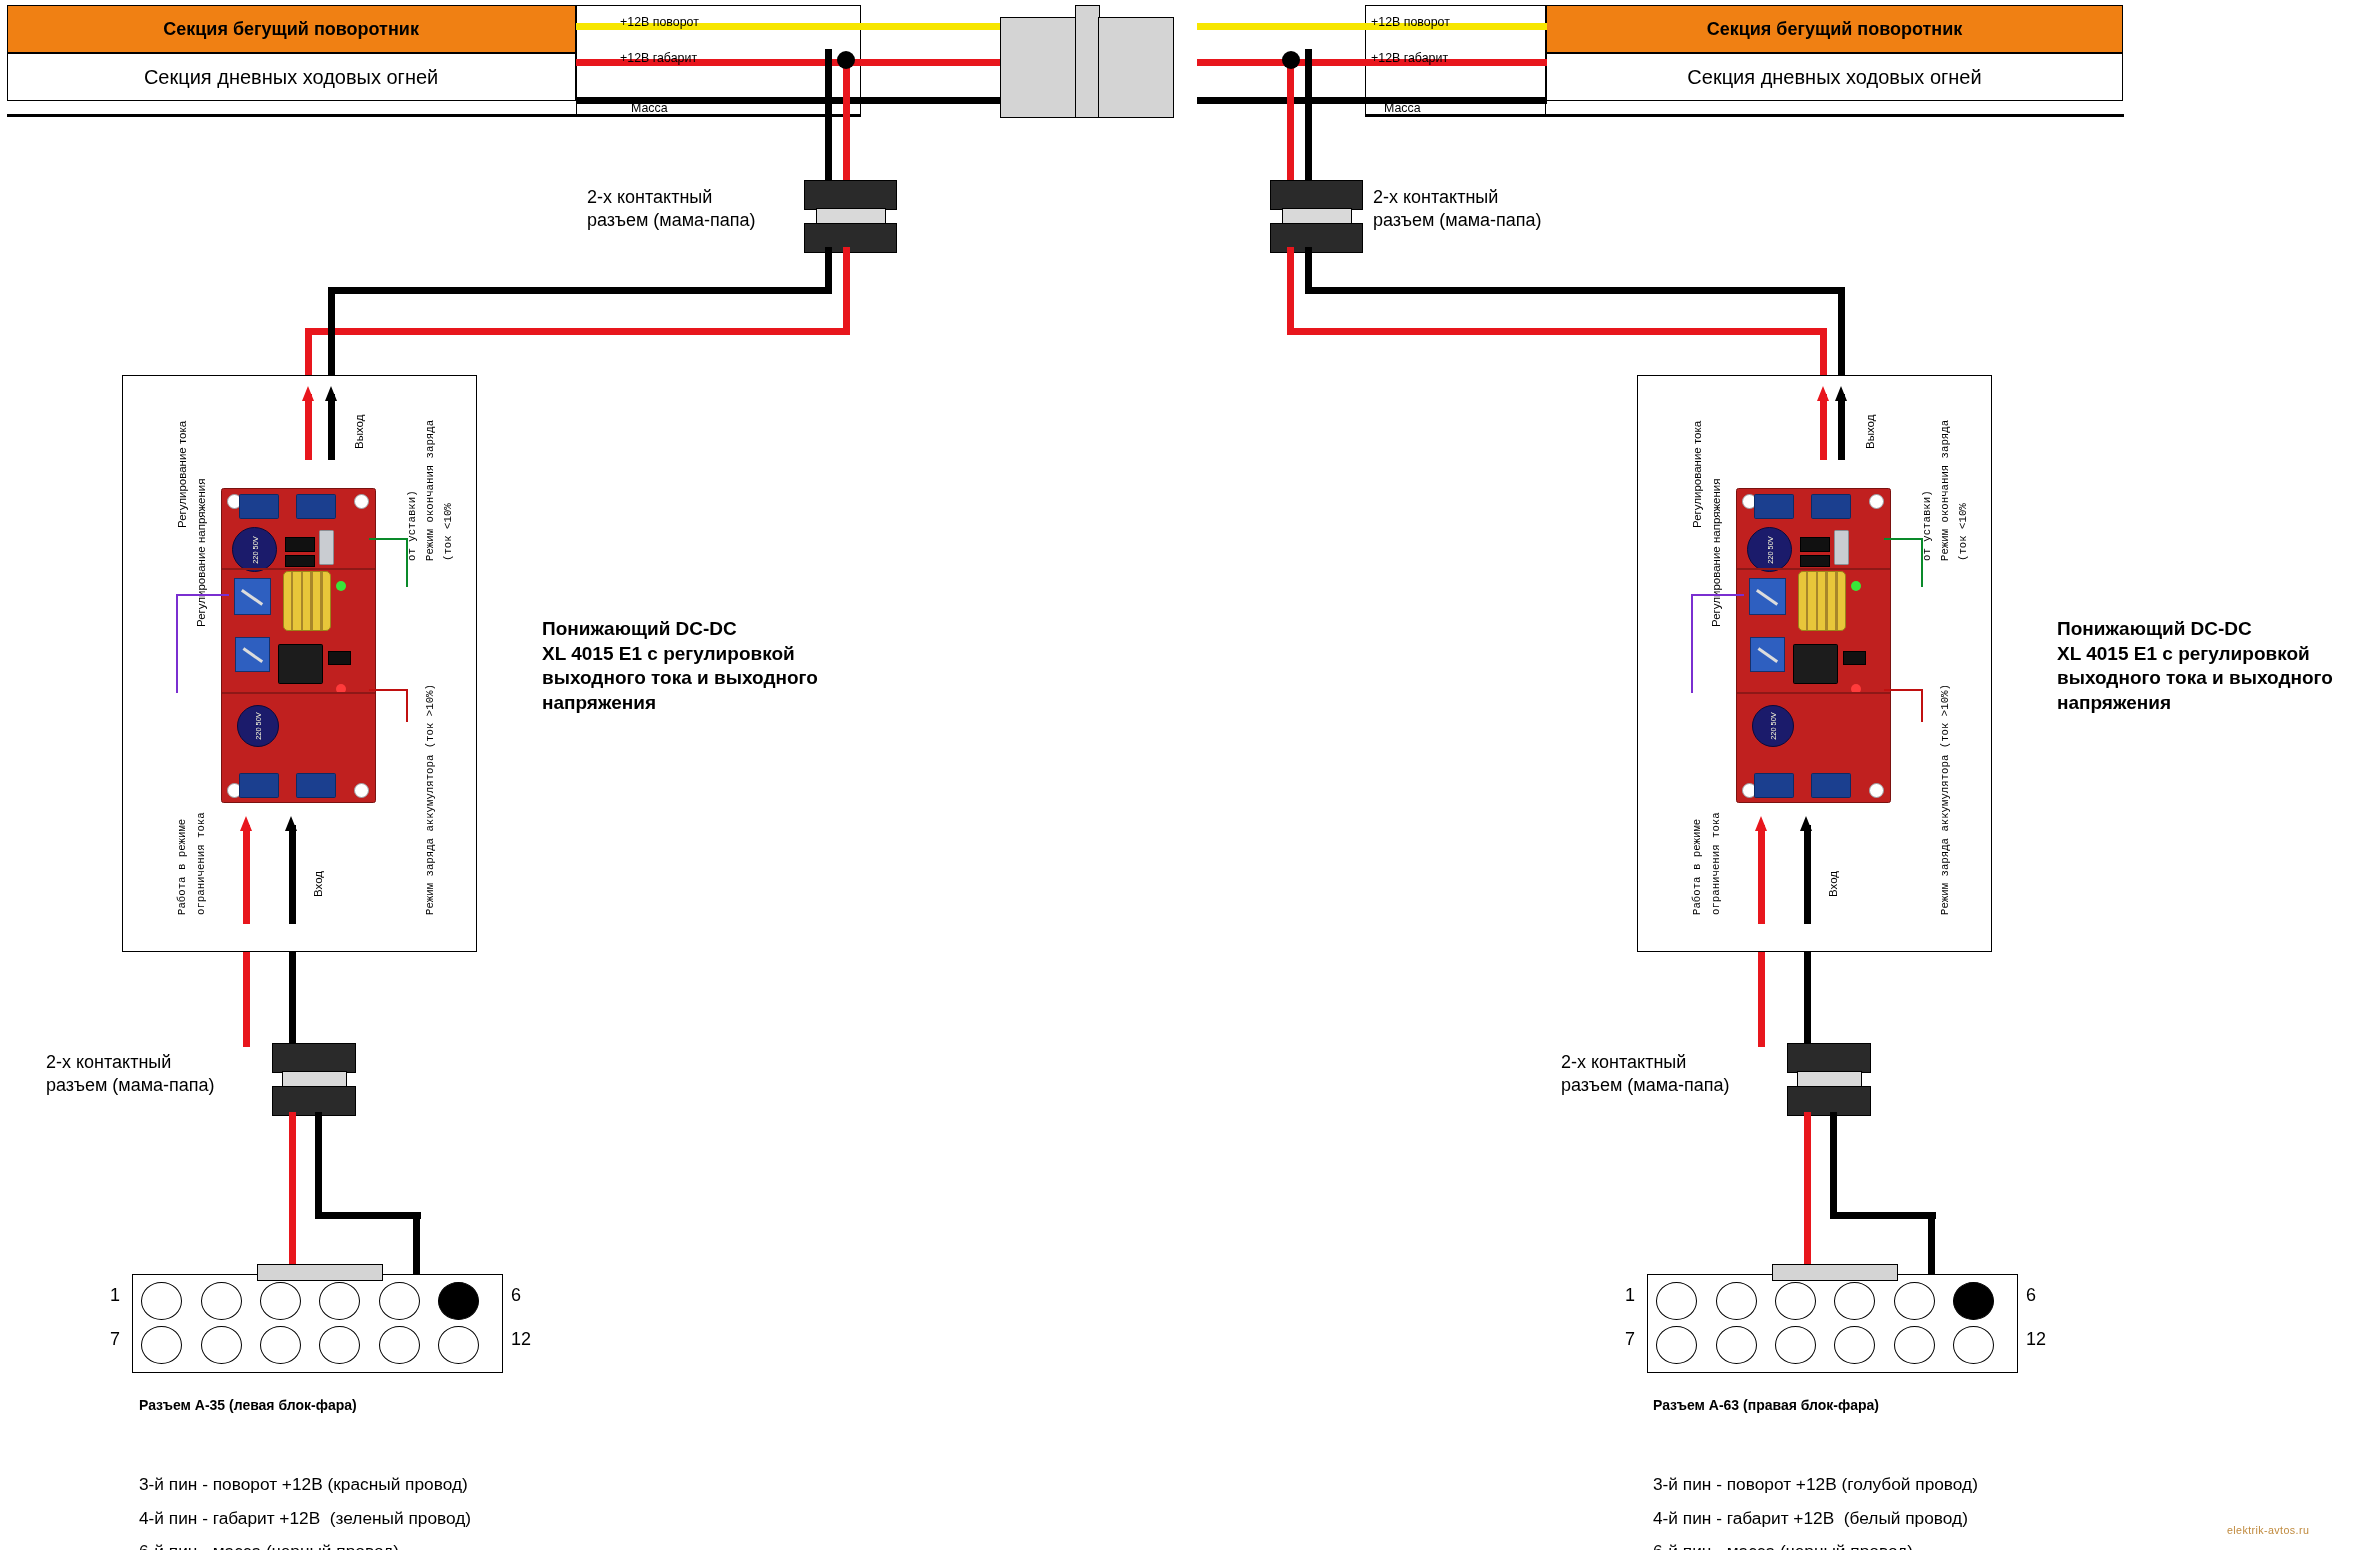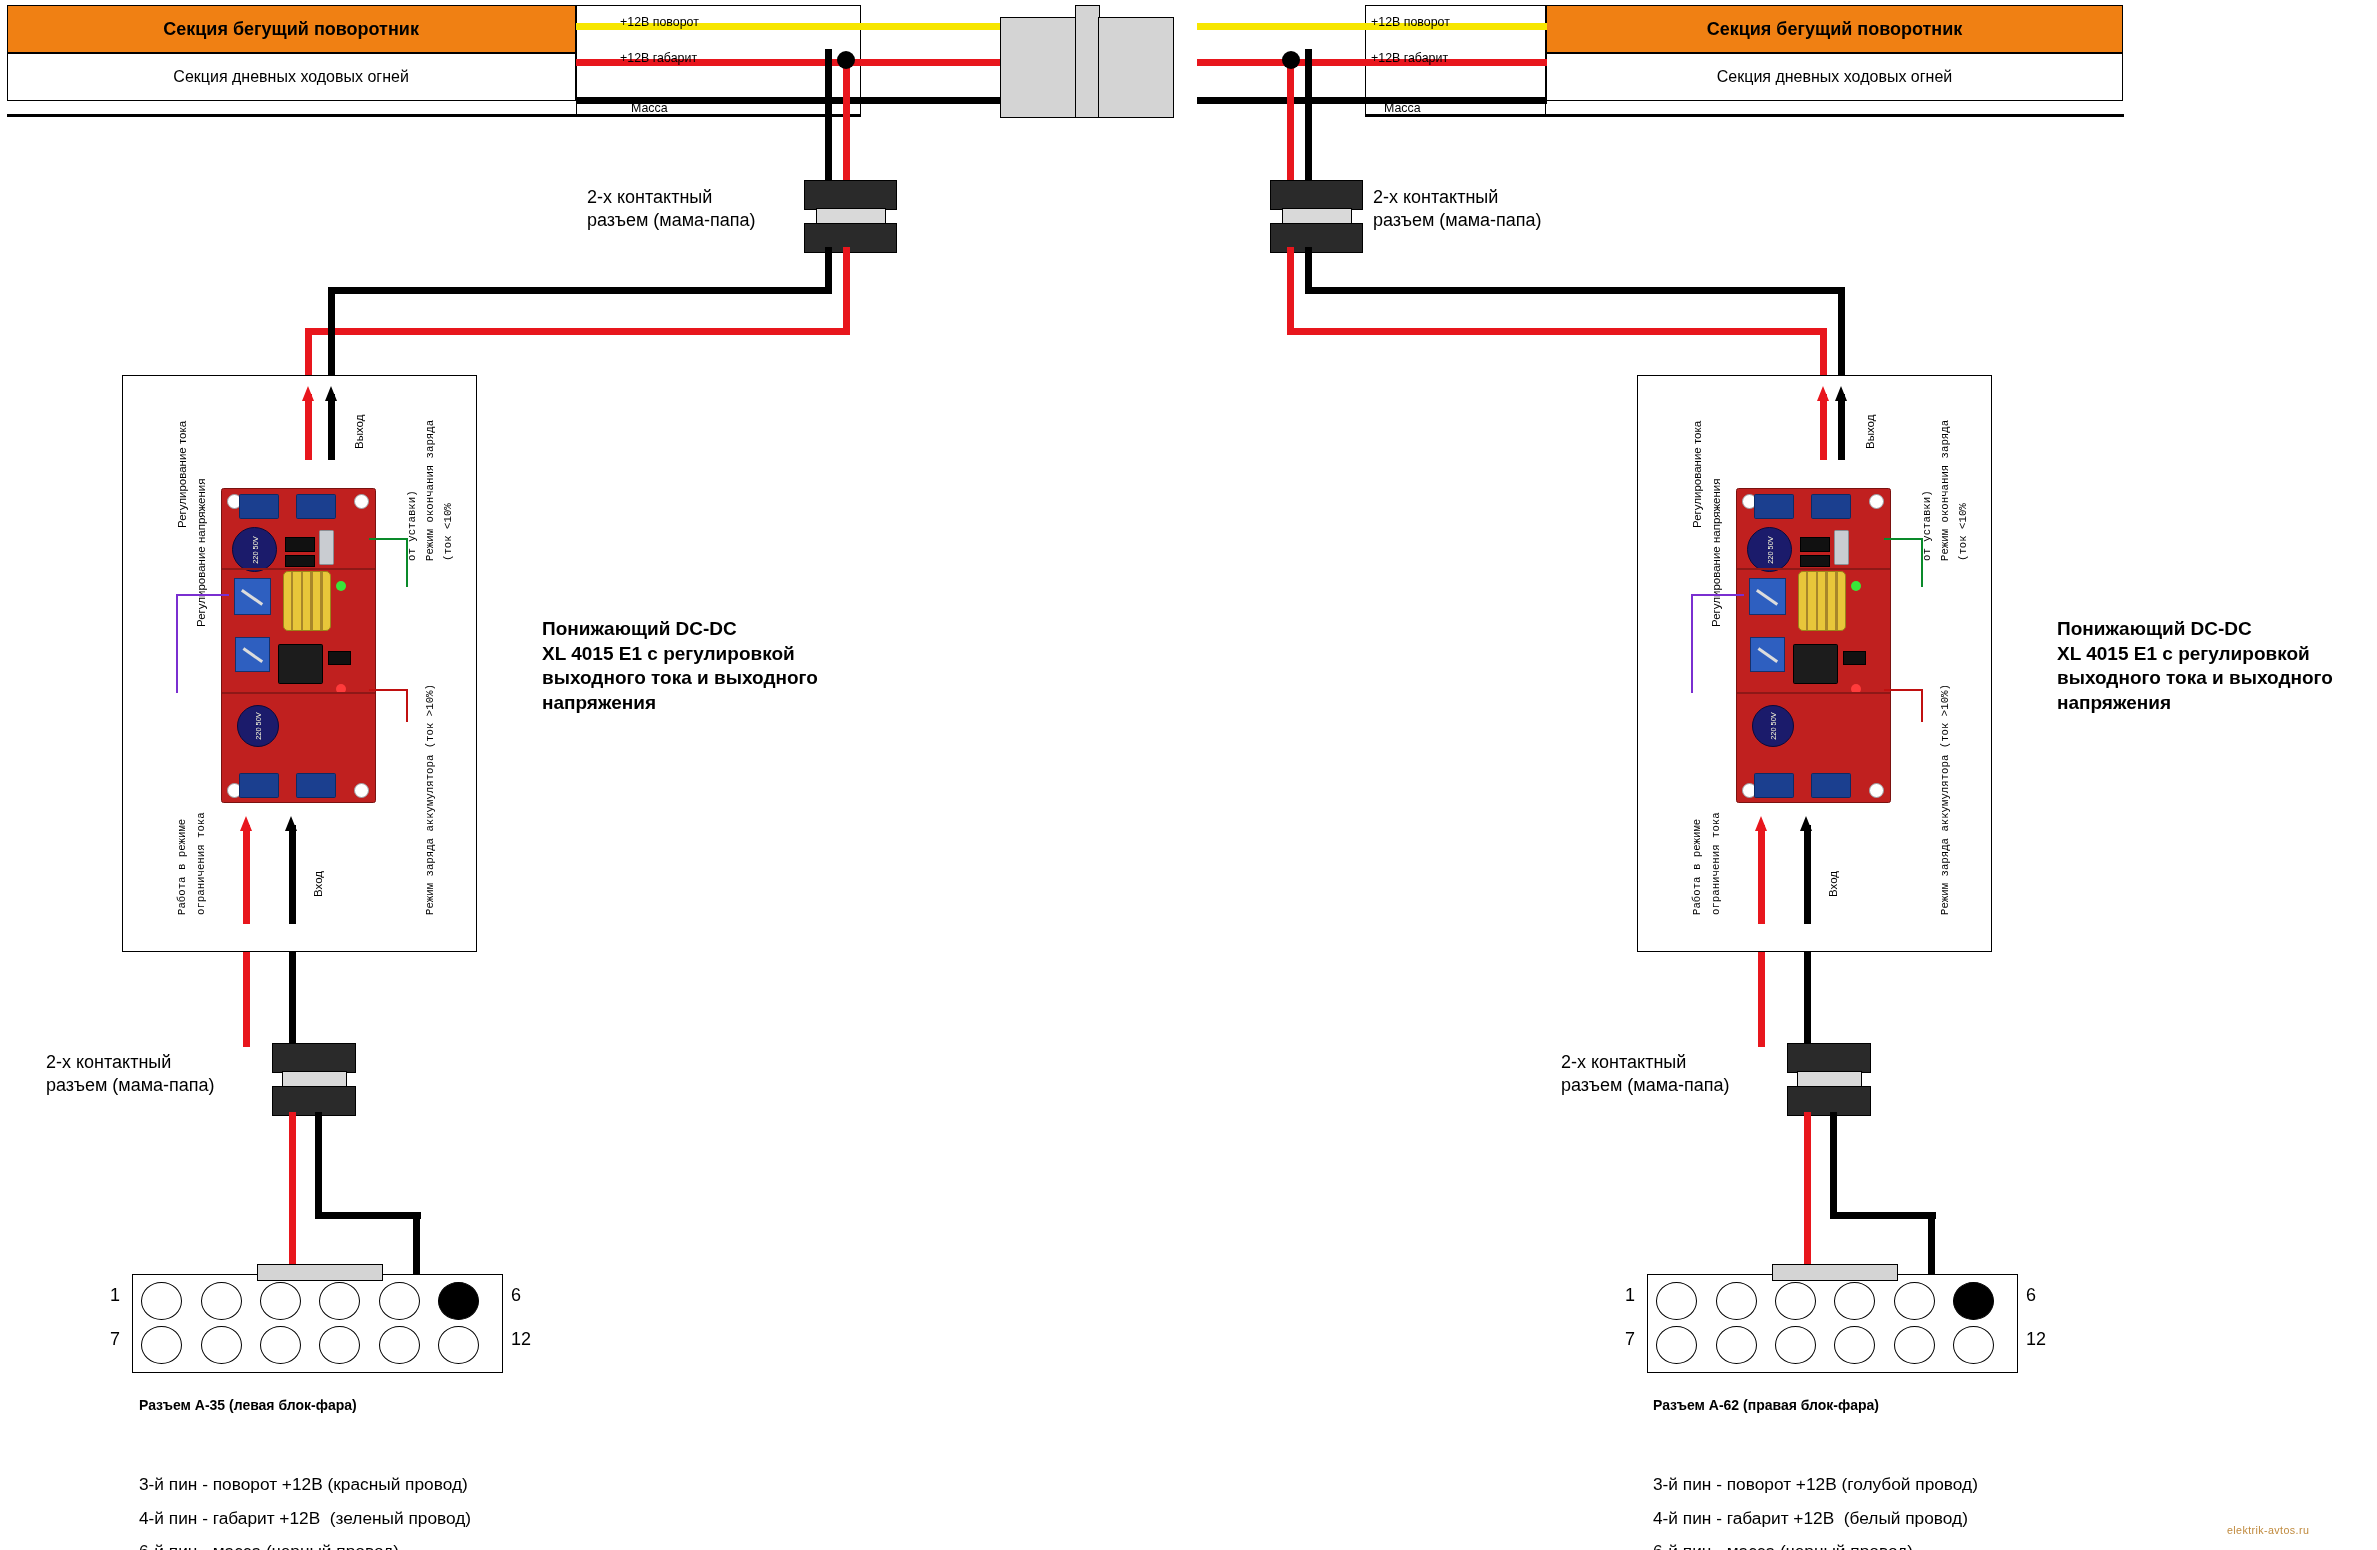--- a/index.html
+++ b/index.html
@@ -8,21 +8,21 @@
   .wire{position:absolute;background:#000;}
   .red{background:#e8161d;}
   .black{background:#000;}
   .yellow{background:#f7e600;}
 
   
   .hdr-box{position:absolute;border:1.6px solid #000;box-sizing:border-box;}
   .hdr-orange{background:#f08013;color:#000;display:flex;align-items:center;justify-content:center;
               font-size:18px;font-weight:600;}
   .hdr-white{background:#fff;color:#000;display:flex;align-items:center;justify-content:center;
-             font-size:16px;}
+             font-size:20px;}
   .lbl-sm{position:absolute;font-size:12.4px;color:#000;white-space:nowrap;}
 
   
   .conn{position:absolute;}
   .conn .blk{position:absolute;background:#2a2a2a;border:0.8px solid #000;}
   .conn .gry{position:absolute;background:#d9d9d9;border:0.8px solid #000;}
 
   .note{position:absolute;font-size:18px;color:#000;line-height:1.25;white-space:pre;}
   .note-b{position:absolute;font-size:19px;color:#000;font-weight:bold;line-height:1.3;white-space:pre;margin-left:36px;}
 
@@ -367,19 +367,19 @@
   <div class="cell" style="left:68px;top:51px;width:41px;height:38px;"></div>
   <div class="cell" style="left:127px;top:51px;width:41px;height:38px;"></div>
   <div class="cell" style="left:186px;top:51px;width:41px;height:38px;"></div>
   <div class="cell" style="left:246px;top:51px;width:41px;height:38px;"></div>
   <div class="cell" style="left:305px;top:51px;width:41px;height:38px;"></div>
 </div>
 <span class="plug-num" style="left:1625px;top:1285px;">1</span>
 <span class="plug-num" style="left:2026px;top:1285px;">6</span>
 <span class="plug-num" style="left:1625px;top:1329px;">7</span>
 <span class="plug-num" style="left:2026px;top:1329px;">12</span>
-<span class="plug-cap" style="left:1653px;top:1397px;">Разъем А-62 (правая блок-фара)</span>
+<span class="plug-cap" style="left:1653px;top:1397px;">Разъем А-63 (правая блок-фара)</span>
 <div class="legend" style="left:1653px;top:1468px;">3-й пин - поворот +12В (голубой провод)
 4-й пин - габарит +12В  (белый провод)
 6-й пин - масса (черный провод)</div>
 
 <div class="wm" style="left:2227px;top:1524px;">elektrik-avtos.ru</div>
 
 
 </body></html>

